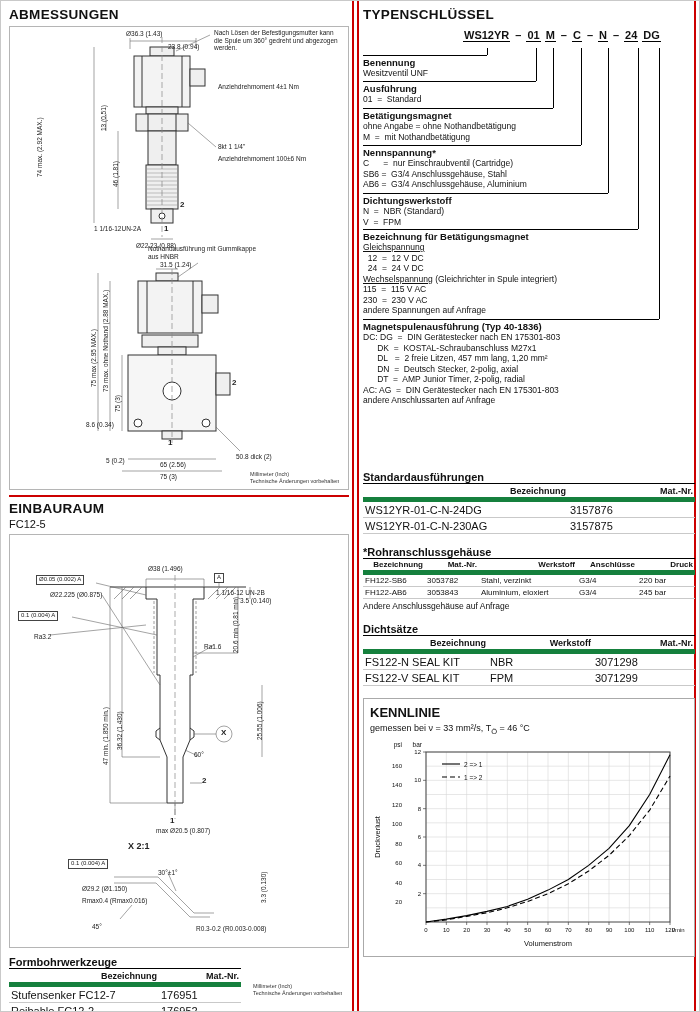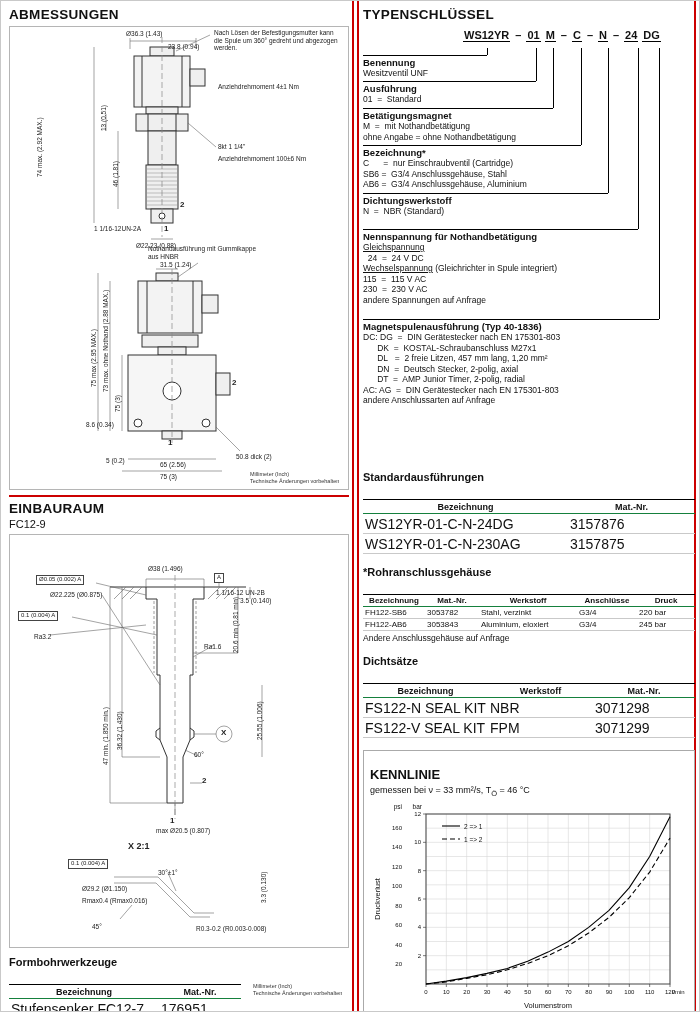--- a/index.html
+++ b/index.html
@@ -12,39 +12,39 @@
   .h1{font-size:13.5px;font-weight:bold;letter-spacing:.3px}
   .sub{font-size:11px;margin-top:2px}
   .dbox{position:relative;border:1px solid #b5b5b5;margin-top:4px;background:#fff}
   .dl{position:absolute;font-size:6.5px;line-height:7.5px;color:#222;white-space:nowrap}
   .dl.w{white-space:normal}
   .rot{transform:rotate(-90deg);transform-origin:left top}
   .gdt{border:1px solid #444;padding:0 2px;background:#fff;font-size:6px}
   .pl{font-weight:bold;font-size:8px}
   .xl{font-weight:bold;font-size:9px}
   .red-hr{height:2px;background:#c00;margin:5px 0 4px}
-  .blk-title{font-size:11px;font-weight:bold;border-bottom:1.5px solid #000;padding-bottom:16px}
+  .blk-title{font-size:11px;font-weight:bold;border-bottom:1.5px solid #000;padding-bottom:0}
   table{border-collapse:collapse;width:100%}
-  th{font-size:9px;text-align:center;border-bottom:1px solid #15803d;padding:1.5px 2px;font-weight:bold}
-  td{font-size:14px;border-bottom:1px solid #c9c9c9;padding:1.5px 2px}
+  th{font-size:9px;text-align:right;border-bottom:5px solid #15803d;padding:1.5px 2px;font-weight:bold}
+  td{font-size:11px;border-bottom:1px solid #c9c9c9;padding:1.5px 2px}
   .small th,.small td{font-size:8px;padding:1px 2px}
   .blk{margin-top:12px}
   .note{font-size:8.5px;margin-top:2px}
   .foot{position:absolute;font-size:5.5px;line-height:6.5px;color:#333}
   .ts{position:relative;height:452px}
   .ts-code{position:absolute;top:22px;left:100px;font-weight:bold;font-size:11px;white-space:nowrap}
   .tok{display:inline-block;border-bottom:1px solid #000;padding:0 1px;margin-right:4px}
   .tok.d{border-bottom:none}
   .rule{position:absolute;height:1px;background:#000;left:0}
   .vline{position:absolute;width:1px;background:#000}
   .sec{position:absolute;left:0;width:330px}
   .sec-label{font-size:9.5px;font-weight:bold;line-height:11px;padding-top:2px}
   .ts-line{font-size:8.5px;line-height:10.5px;white-space:pre}
   .u{text-decoration:underline}
-  .kenn{border:1px solid #aaa;margin-top:12px;padding:16px 4px 4px 6px}
+  .kenn{border:1px solid #aaa;margin-top:12px;padding:6px 4px 4px 6px}
   .kenn-title{font-size:13px;font-weight:bold}
   .kenn-sub{font-size:9px;margin:3px 0 2px}
   svg{display:block}
   #kenn-svg text{font-family:"Liberation Sans",sans-serif}
   .fbw{width:232px;margin-top:8px}
 </style>
 </head>
 <body>
 
 <div class="page">
@@ -153,21 +153,21 @@
       <span class="dl pl" style="left:222px;top:352px">2</span>
       <div class="foot" style="left:240px;top:444px">
         <div>Millimeter (Inch)</div>
         <div>Technische Änderungen vorbehalten</div>
       </div>
     </div>
 
     <div class="red-hr"></div>
 
     <div class="h1">EINBAURAUM</div>
-    <div class="sub">FC12-9</div>
+    <div class="sub">FC12-5</div>
 
     <div class="dbox" style="height:414px">
       <svg width="336" height="412">
         <g stroke="#333" fill="none" stroke-width="1">
           <line x1="100" y1="52" x2="236" y2="52"></line>
           <path d="M136,52 V64 H147 V140 H150 V205 L157,222 V268 H173 V222 L180,205 V140 H183 V64 H194 V52"></path>
           <path d="M150,193 L146,196 V202 L150,205"></path>
           <path d="M180,193 L184,196 V202 L180,205"></path>
         </g>
         <g stroke="#777" stroke-width="0.7">
@@ -302,36 +302,38 @@
       <div class="sec" style="top:48px">
         <div class="sec-label">Benennung</div>
         <div class="ts-line">Wesitzventil UNF</div>
       </div>
       <div class="sec" style="top:74px">
         <div class="sec-label">Ausführung</div>
         <div class="ts-line">01  =  Standard</div>
       </div>
       <div class="sec" style="top:101px">
         <div class="sec-label">Betätigungsmagnet</div>
+        <div class="ts-line">ohne Angabe = ohne Nothandbetätigung</div>
         <div class="ts-line">M  =  mit Nothandbetätigung</div>
-        <div class="ts-line">ohne Angabe = ohne Nothandbetätigung</div>
       </div>
       <div class="sec" style="top:138px">
-        <div class="sec-label">Bezeichnung*</div>
+        <div class="sec-label">Nennspannung*</div>
         <div class="ts-line">C      =  nur Einschraubventil (Cartridge)</div>
         <div class="ts-line">SB6 =  G3/4 Anschlussgehäuse, Stahl</div>
         <div class="ts-line">AB6 =  G3/4 Anschlussgehäuse, Aluminium</div>
       </div>
       <div class="sec" style="top:186px">
         <div class="sec-label">Dichtungswerkstoff</div>
         <div class="ts-line">N  =  NBR (Standard)</div>
+        <div class="ts-line">V  =  FPM</div>
       </div>
       <div class="sec" style="top:222px">
-        <div class="sec-label">Nennspannung für Nothandbetätigung</div>
+        <div class="sec-label">Bezeichnung für Betätigungsmagnet</div>
         <div class="ts-line"><span class="u">Gleichspannung</span></div>
+        <div class="ts-line">  12  =  12 V DC</div>
         <div class="ts-line">  24  =  24 V DC</div>
         <div class="ts-line"><span class="u">Wechselspannung</span><span> (Gleichrichter in Spule integriert)</span></div>
         <div class="ts-line">115  =  115 V AC</div>
         <div class="ts-line">230  =  230 V AC</div>
         <div class="ts-line">andere Spannungen auf Anfrage</div>
       </div>
       <div class="sec" style="top:312px">
         <div class="sec-label">Magnetspulenausführung (Typ 40-1836)</div>
         <div class="ts-line">DC: DG  =  DIN Gerätestecker nach EN 175301-803</div>
         <div class="ts-line">      DK  =  KOSTAL-Schraubanschluss M27x1</div>

